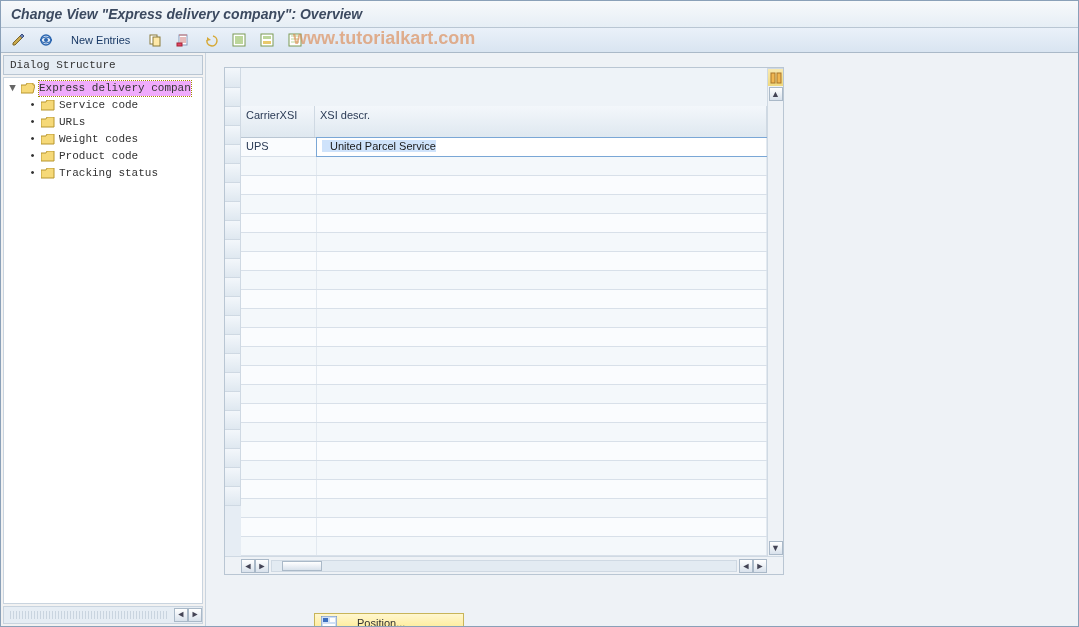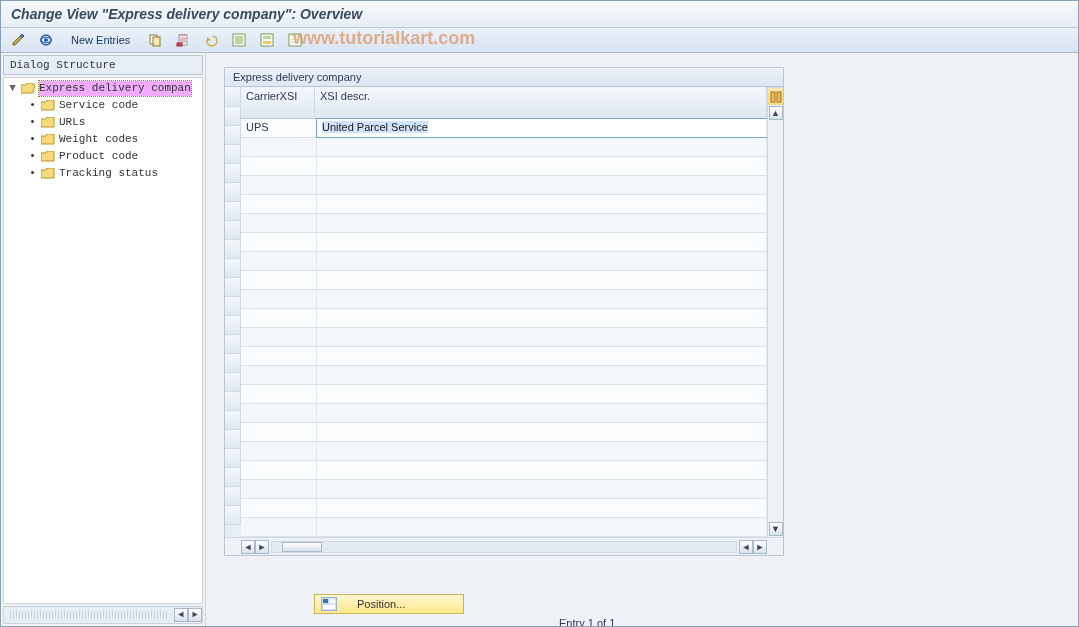--- a/index.html
+++ b/index.html
@@ -173,20 +173,21 @@
   .rowheaders .rh.head { height: 20px; }
   .cols {
     flex: 1;
     overflow: hidden;
   }
   .colhead {
     display: flex;
     height: 32px;
     background: linear-gradient(#f3f7fb,#dfe8f0);
     border-bottom: 1px solid #b9c6d3;
+    margin-top: 38px;
   }
   .colhead .ch {
     border-right: 1px solid #cfd9e3;
     padding: 3px 5px;
     color: #2a3a55;
   }
   .ch.c1 { width: 74px; }
   .ch.c2 { flex: 1; }
   .rows .row {
     display: flex;
@@ -204,20 +205,21 @@
   }
   .cell.c1 { width: 76px; }
   .cell.c2 { flex: 1; }
   .cell.editing {
     background: #fff;
     outline: 1px solid #7aa7d6;
     color: #1a1a1a;
   }
   .cell.editing span {
     background: #cfe3fb;
+    padding-left: 8px;
   }
   .vscroll {
     width: 16px;
     background: #eef2f6;
     border-left: 1px solid #cfd9e3;
     display: flex;
     flex-direction: column;
   }
   .vscroll .sbtn, .hscroll .sbtn {
     width: 14px; height: 14px;
@@ -403,21 +405,20 @@
       </div>
       <div class="tree-hscroll">
         <span class="drag"></span>
         <span class="hscroll-btn">◄</span>
         <span class="hscroll-btn">►</span>
       </div>
     </div>
 
     <div class="content">
       <div class="group">
-        <div class="group-title">Express delivery company</div>
         <div class="grid">
           <div class="rowheaders">
             <div class="rh head"></div>
 
           <div class="rh"></div>
               <div class="rh"></div>
               <div class="rh"></div>
               <div class="rh"></div>
               <div class="rh"></div>
               <div class="rh"></div>

